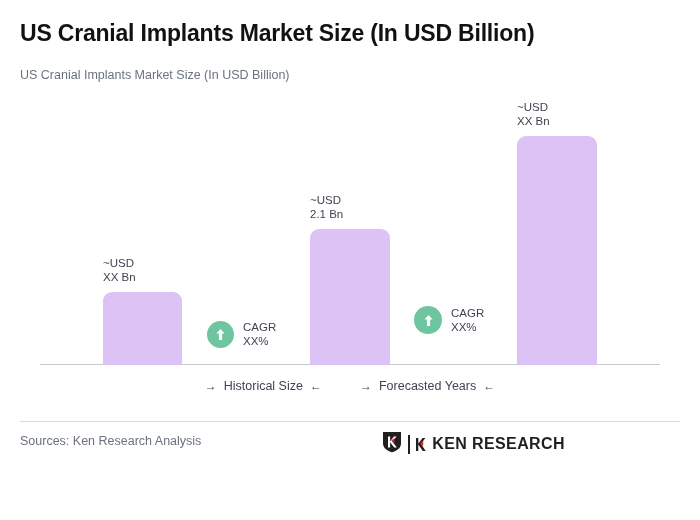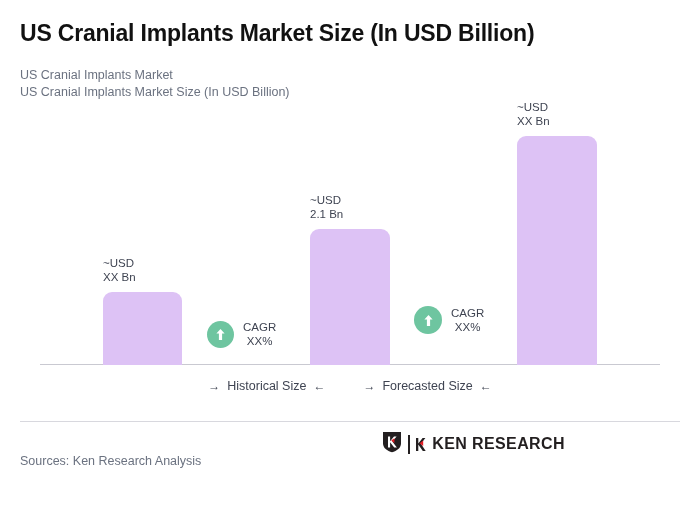--- a/index.html
+++ b/index.html
@@ -88,21 +88,21 @@
     justify-content: center;
     flex: none;
   }
   .cagr-circle svg { display: block; }
   .cagr-text {
     font-size: 11.5px;
     line-height: 14px;
     color: #3f4452;
     white-space: nowrap;
   }
-  .cagr-text span { display: block; text-align: center; }
+  .cagr-text span { display: block; }
 
   
   .periods {
     position: absolute;
     left: 0;
     top: 379px;
     width: 700px;
     display: flex;
     justify-content: center;
     gap: 38px;
@@ -122,21 +122,21 @@
     position: absolute;
     left: 20px;
     top: 421px;
     width: 660px;
     height: 1px;
     background: #d8d8de;
   }
   .sources {
     position: absolute;
     left: 20px;
-    top: 454px;
+    top: 434px;
     font-size: 12.5px;
     color: #6b7280;
     white-space: nowrap;
   }
   .logo {
     position: absolute;
     right: 20px;
     top: 431px;
     display: flex;
     align-items: center;
@@ -160,21 +160,20 @@
   }
 </style>
 </head>
 <body>
 
 <div class="page">
 
   <div class="title">US Cranial Implants Market Size (In USD Billion)</div>
 
   <div class="subtitle-block">
-    <div class="subtitle-line">US Cranial Implants Market</div>
     <div class="subtitle-line">US Cranial Implants Market Size (In USD Billion)</div>
   </div>
 
   <div class="chart-area">
 
     <div class="baseline"></div>
 
     <div class="bar" id="bar-1" style="left: 103px; width: 79px; height: 73px; bottom: 5px; background: rgb(221, 194, 245);"></div>
     <div class="bar-label" id="bar-1-label" style="left: 103px; width: 79px; top: 256px;">
       <span>~USD</span>
@@ -218,21 +217,21 @@
     </div>
 
     <div class="periods">
       <div class="period">
         <span class="arrow">→</span>
         <span>Historical Size</span>
         <span class="arrow">←</span>
       </div>
       <div class="period">
         <span class="arrow">→</span>
-        <span>Forecasted Size</span>
+        <span>Forecasted Years</span>
         <span class="arrow">←</span>
       </div>
     </div>
 
   </div>
 
   <div class="footer-rule"></div>
 
   <div class="sources">Sources: Ken Research Analysis</div>
 

